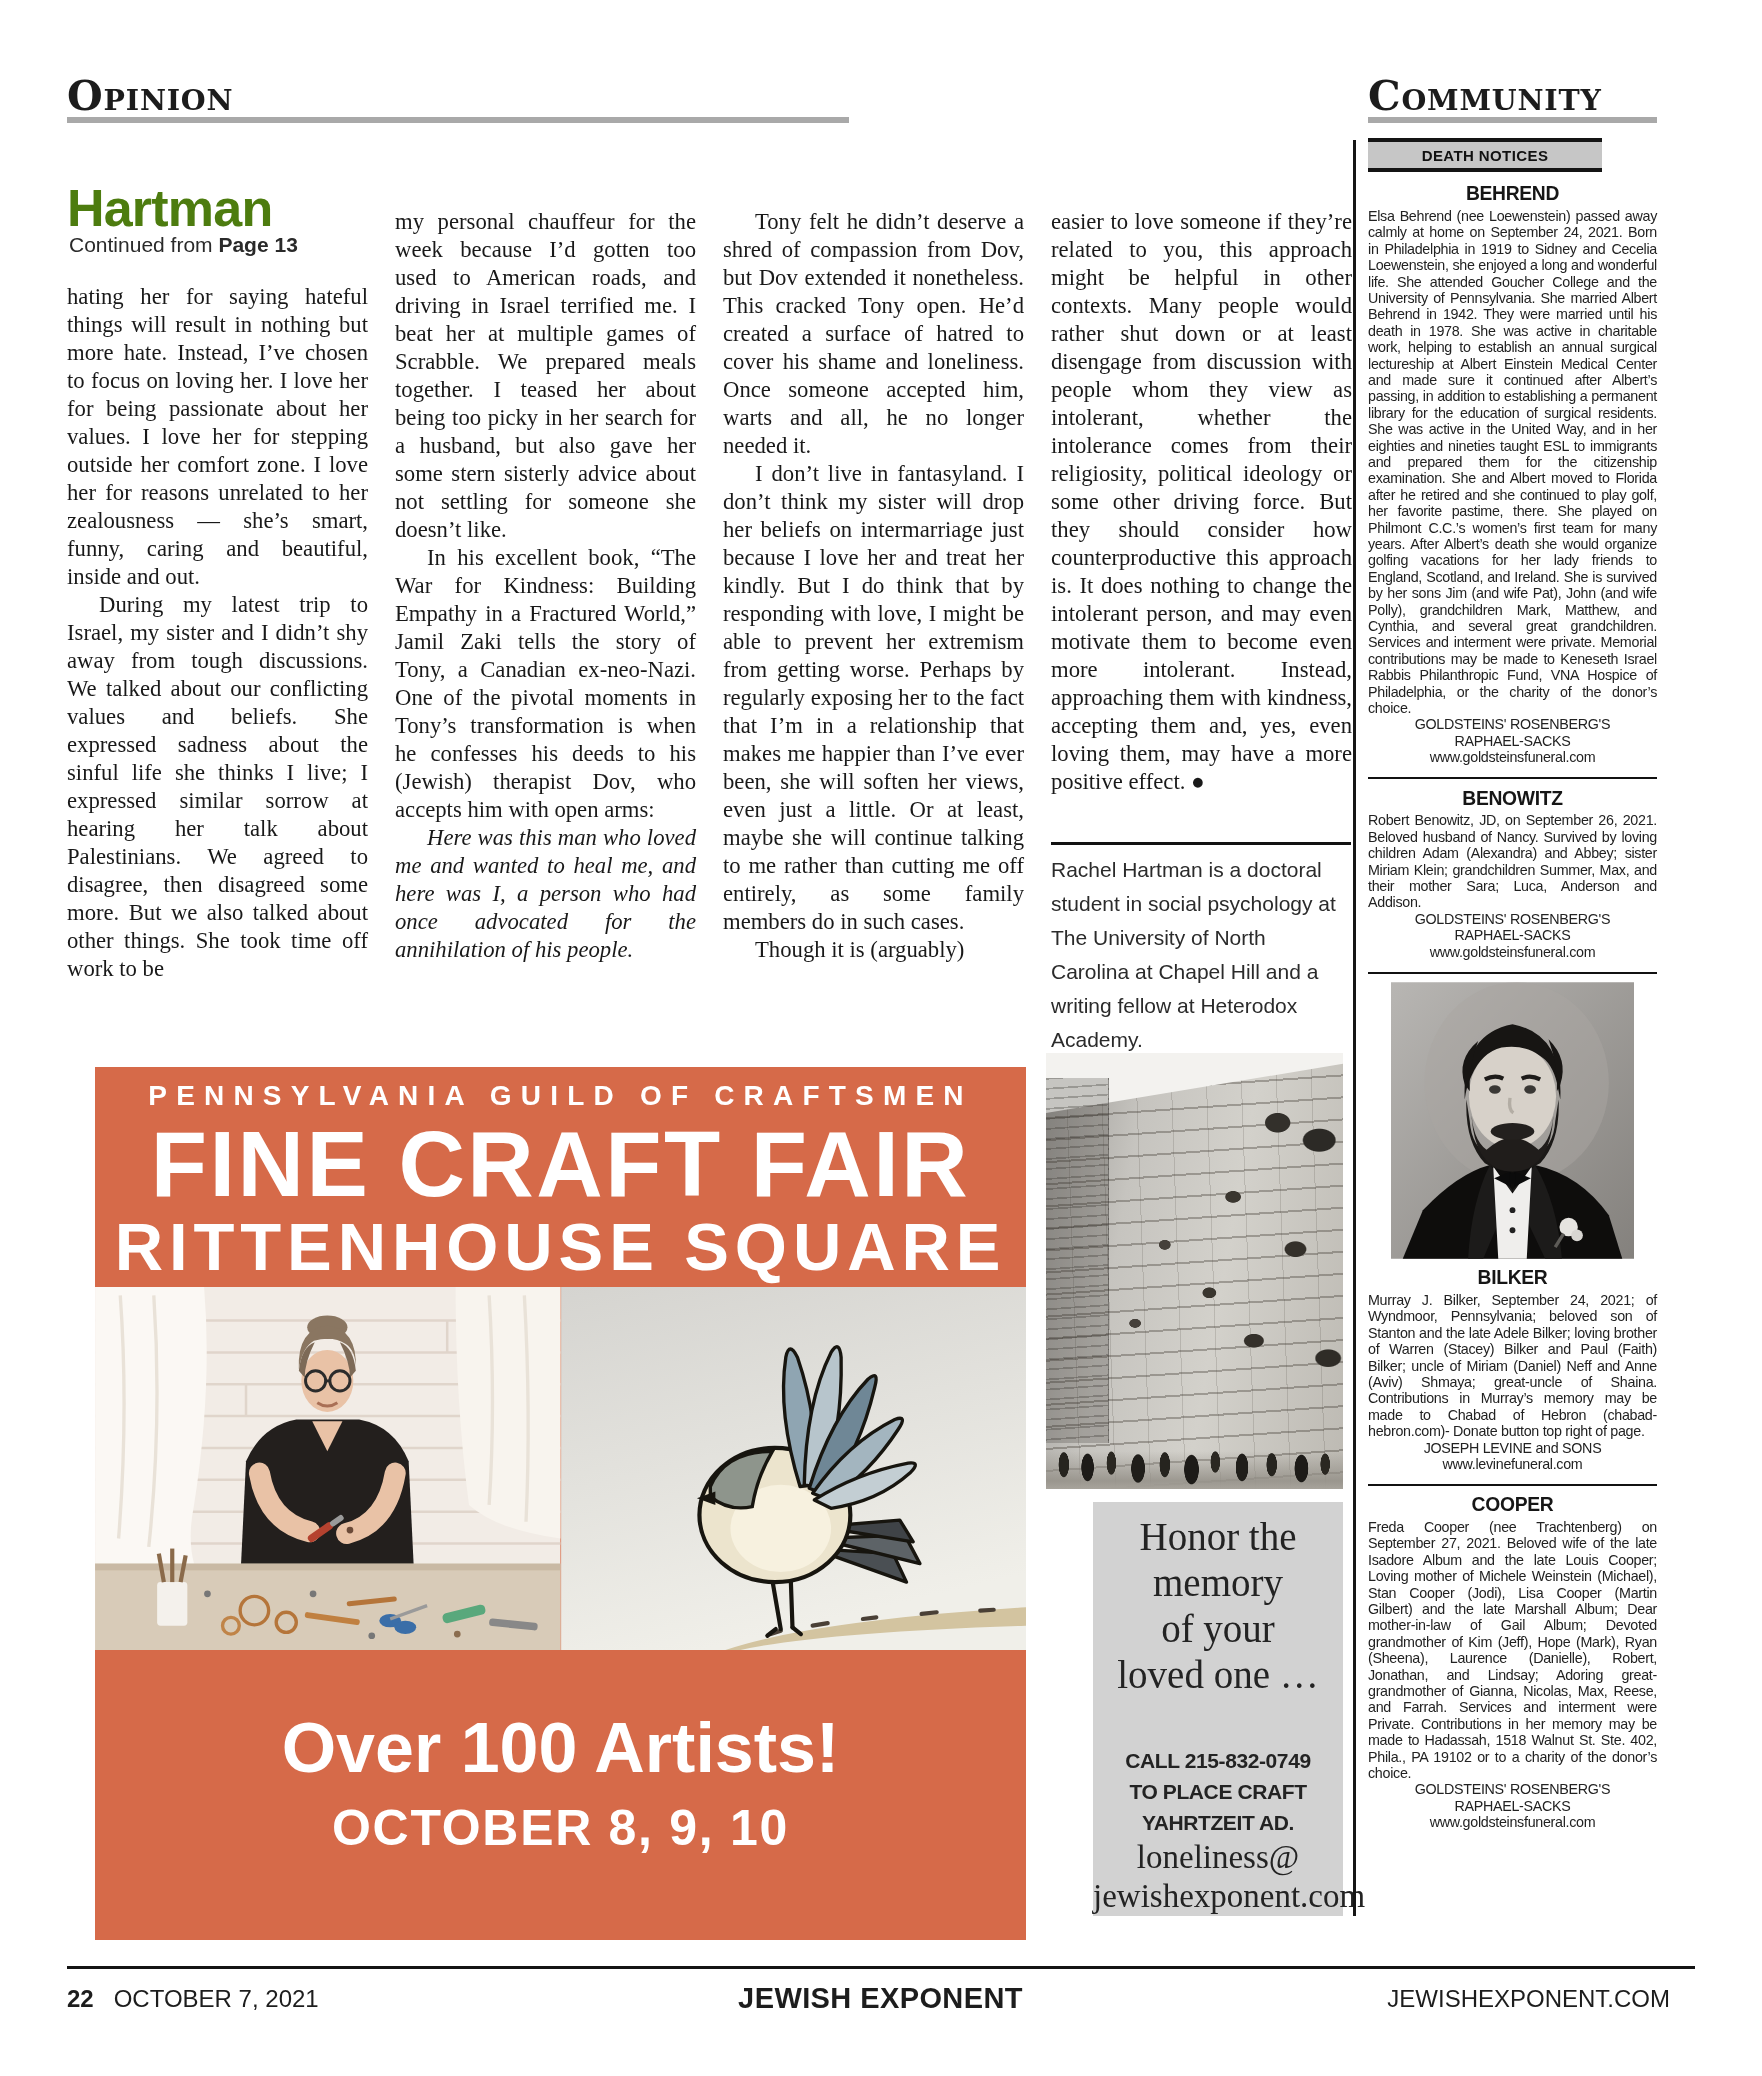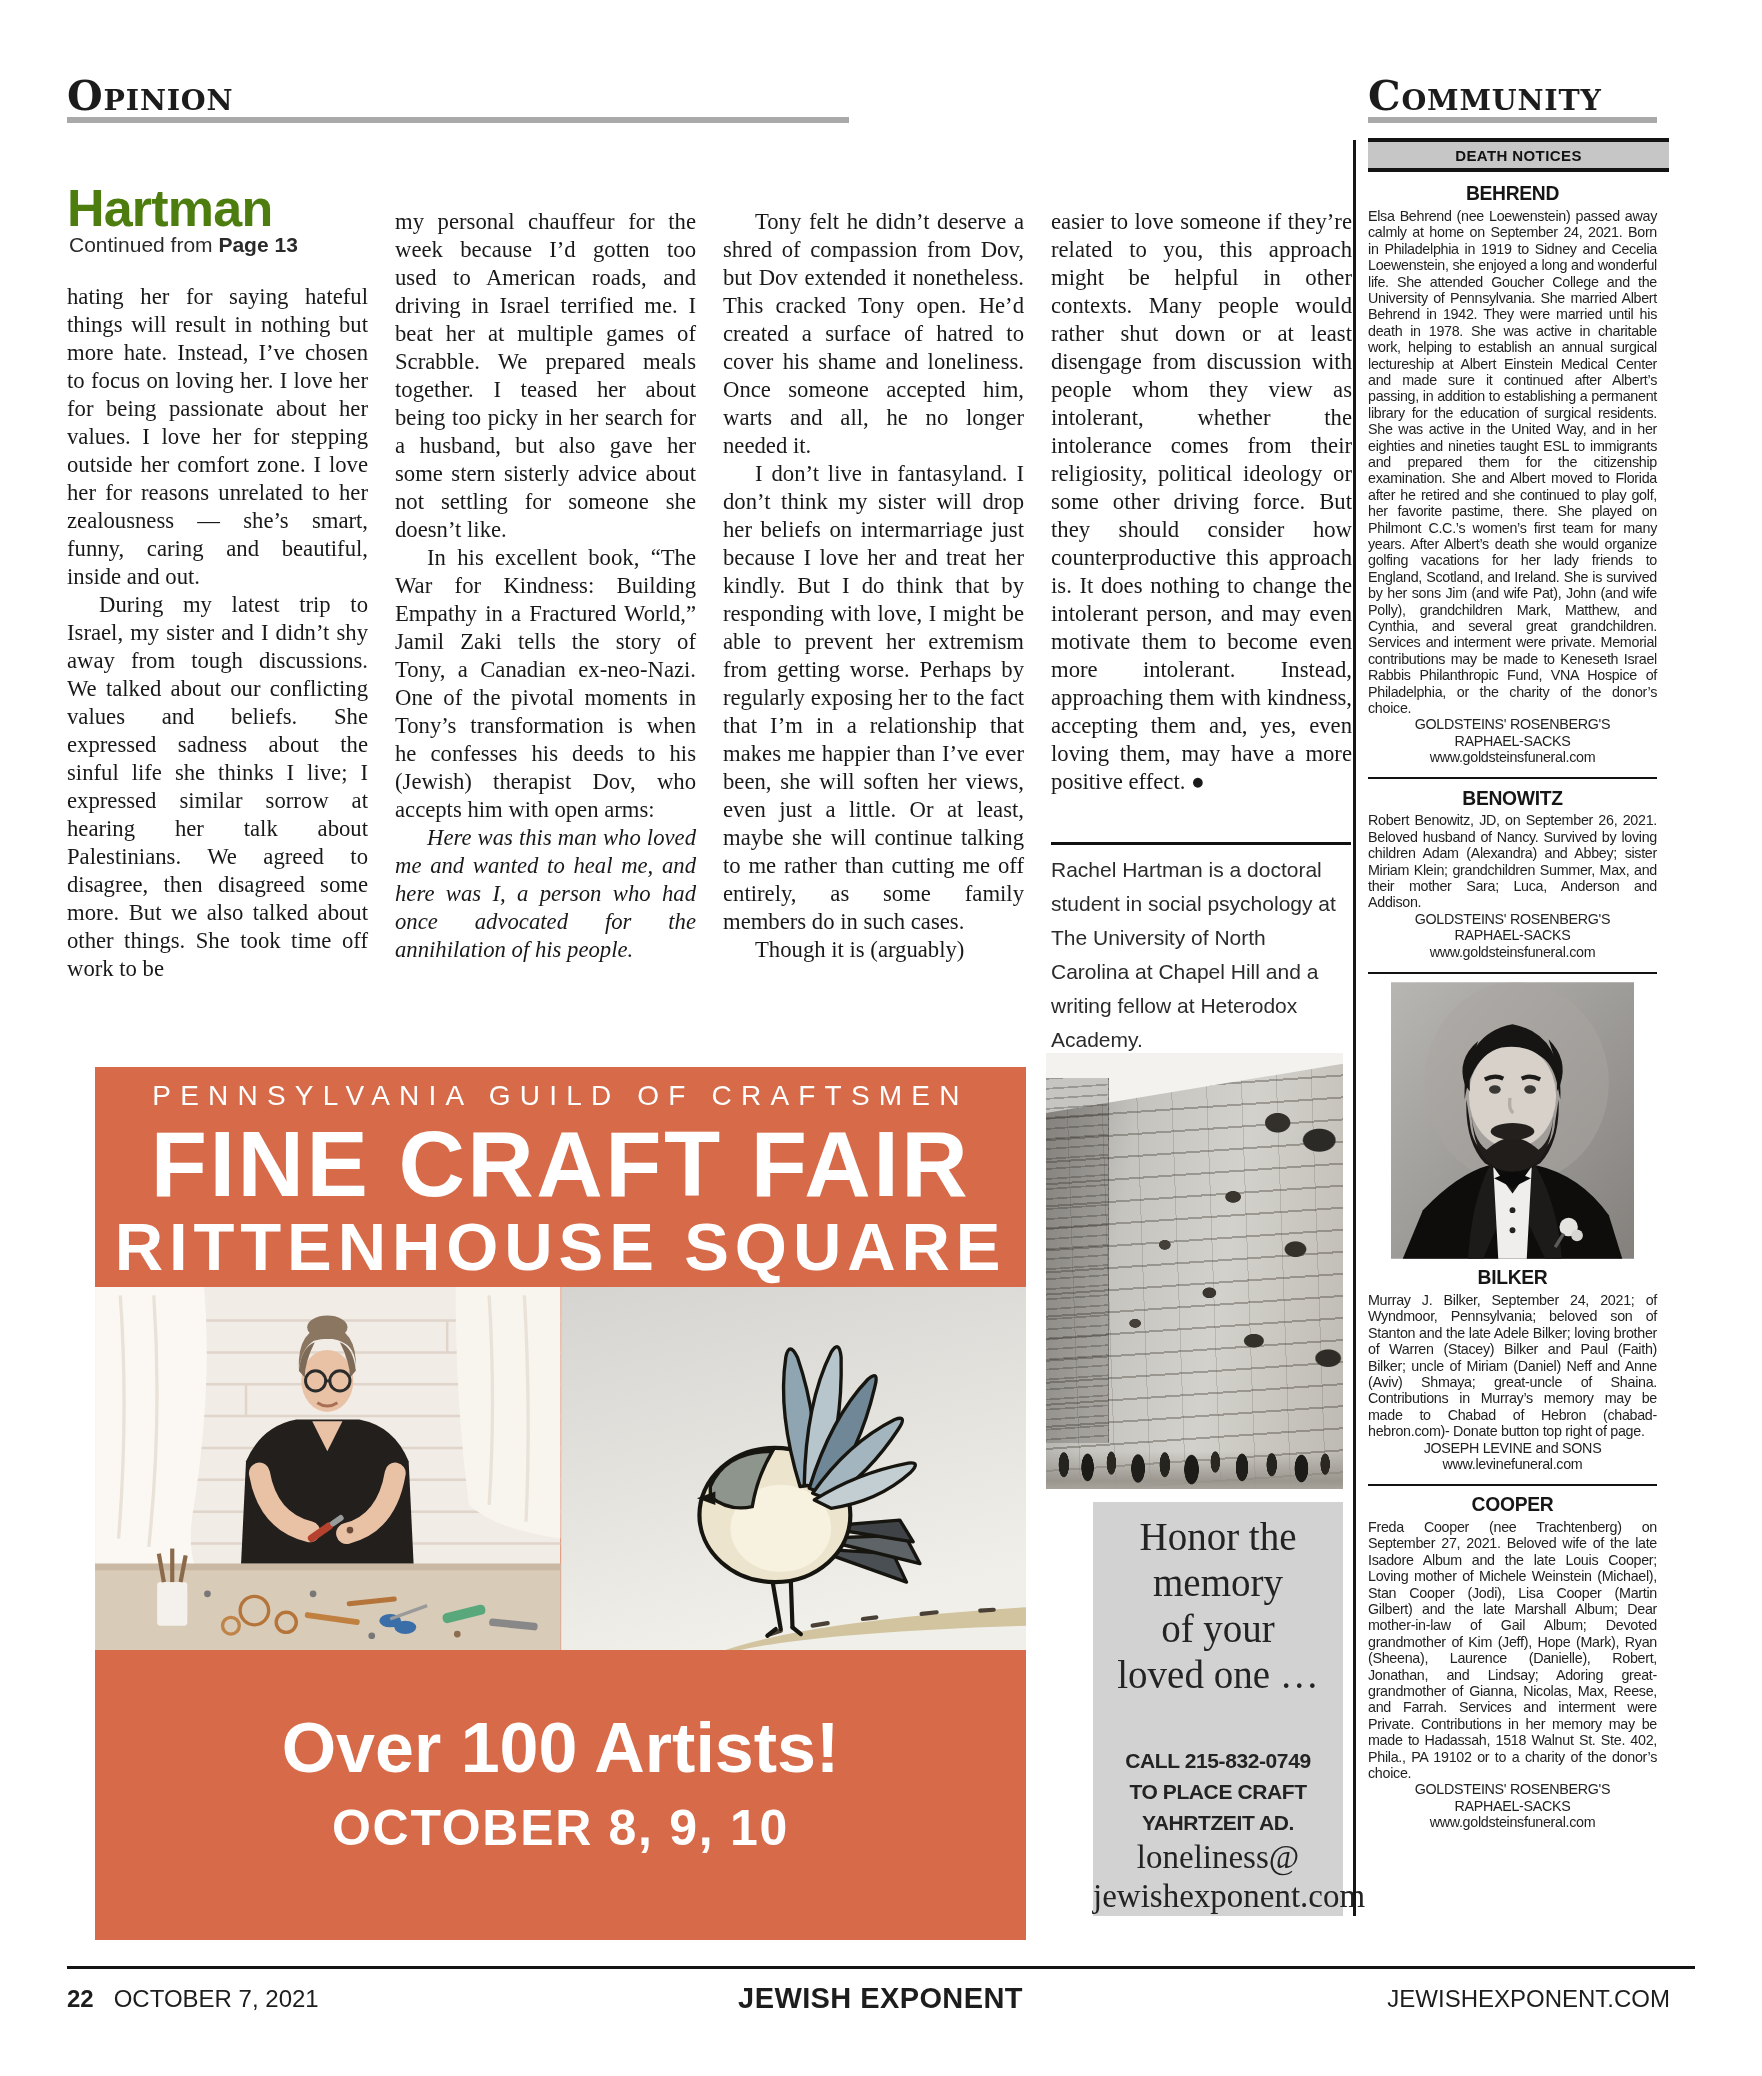--- a/index.html
+++ b/index.html
@@ -24,38 +24,38 @@
   .article-col p.ital{font-style:italic;}
   .col-0{left:67px;top:283px;}
   .col-1{left:395px;top:208px;}
   .col-2{left:723px;top:208px;}
   .col-3{left:1051px;top:208px;}
   .byline-rule{background:#111;height:2.5px;width:300px;}
   .byline{font-family:"Liberation Sans", sans-serif;font-size:21px;line-height:34px;
           color:#2b2b2b;width:294px;}
 
   
-  .dn-bar{width:301px;height:26px;background:#c6c6c6;border-top:4.2px solid #141414;
+  .dn-bar{width:234px;height:26px;background:#c6c6c6;border-top:4.2px solid #141414;
           border-bottom:4.2px solid #141414;display:flex;align-items:center;justify-content:center;}
   .dn-bar span{font-family:"Liberation Sans", sans-serif;font-weight:bold;font-size:15px;
                letter-spacing:0.4px;color:#111;}
   #notices-list{width:289px;font-family:"Liberation Sans", sans-serif;}
   .notice-head{font-weight:bold;font-size:19.3px;text-align:center;letter-spacing:-0.3px;
                color:#161616;margin:8.4px 0 2.5px 0;}
   .notice-body{font-size:14.3px;line-height:16.4px;letter-spacing:-0.3px;text-align:justify;
                color:#222;}
   .notice-sign{font-size:14.3px;line-height:16.4px;letter-spacing:-0.3px;text-align:center;color:#222;}
   .notice-div{border-top:2.5px solid #111;margin:11.7px 0 1.7px 0;}
   .portrait-photo{width:243px;height:277px;margin:8.4px auto 1.7px auto;display:block;}
   .vrule{background:#161616;width:2.5px;}
 
   
   .craft-ad{width:931px;height:873px;color:#fff;text-align:center;
             font-family:"Liberation Sans", sans-serif;}
-  .craft-kicker{position:absolute;left:0;right:0;top:13.4px;font-weight:normal;font-size:28px;
+  .craft-kicker{position:absolute;left:0;right:0;top:13.4px;font-weight:bold;font-size:28px;
                 letter-spacing:9.2px;}
   .craft-title{position:absolute;left:0;right:0;top:45px;font-weight:bold;font-size:92px;
                letter-spacing:2.5px;}
   .craft-sub{position:absolute;left:0;right:0;top:141px;font-weight:bold;font-size:67px;
              letter-spacing:5.9px;}
   .craft-photos{position:absolute;left:0;top:220px;width:931px;height:363px;display:flex;}
   .craft-photos svg{display:block;}
   .craft-over{position:absolute;left:0;right:0;top:641px;font-weight:bold;font-size:70px;}
   .craft-date{position:absolute;left:0;right:0;top:732px;font-weight:bold;font-size:50px;letter-spacing:1.7px;}
   .craft-url{position:absolute;left:0;right:0;top:799px;font-weight:bold;font-size:34px;letter-spacing:9.2px;}

